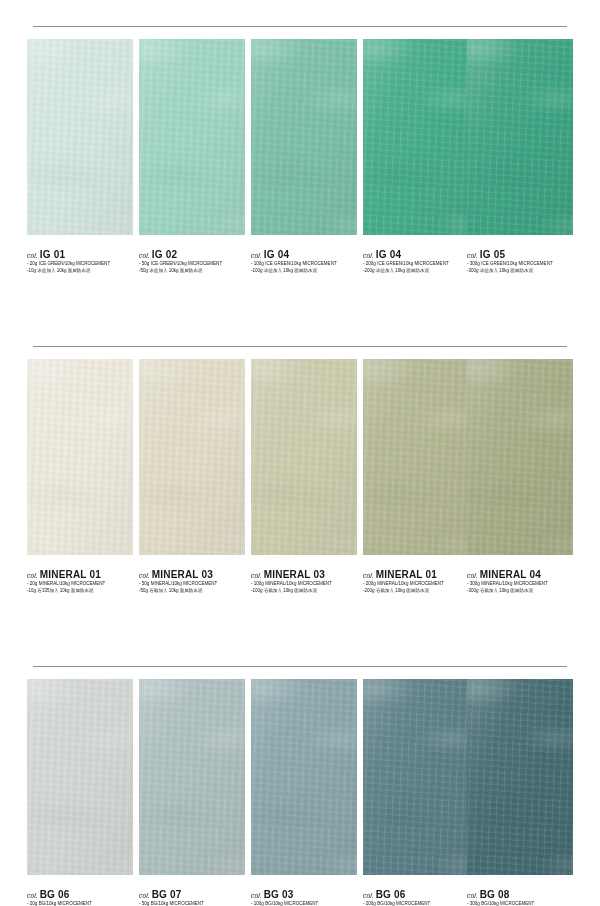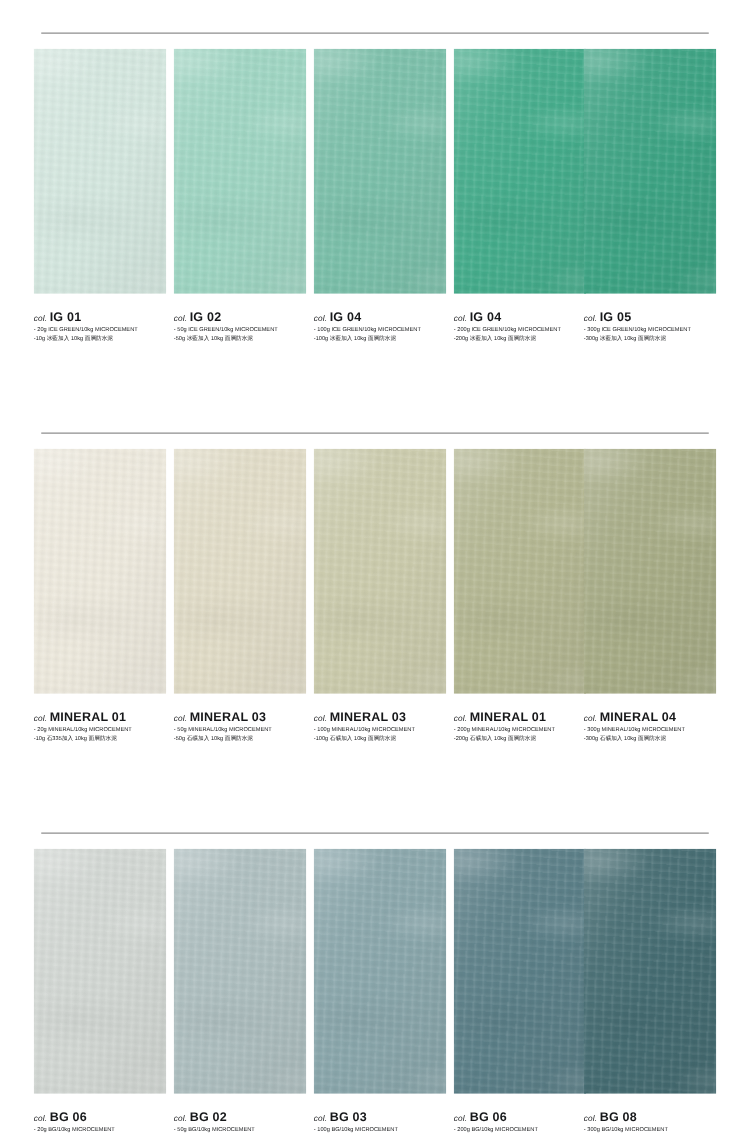--- a/index.html
+++ b/index.html
@@ -309,21 +309,21 @@
         </div>
       </div>
 
       <div class="cell c1">
         <div class="chip">
           <div class="base" style="background: rgb(174, 191, 192);"></div>
           <div class="grain"></div>
           <div class="sheen"></div>
         </div>
         <div class="label">
-          <div class="name"><span class="pre">col.</span> <span class="code">BG 02</span></div>
+          <div class="name"><span class="pre">col.</span> <span class="code">BG 07</span></div>
           <div class="spec">- 50g BG/10kg MICROCEMENT</div>
 
         </div>
       </div>
 
       <div class="cell c2">
         <div class="chip">
           <div class="base" style="background: rgb(138, 167, 172);"></div>
           <div class="grain"></div>
           <div class="sheen"></div>

